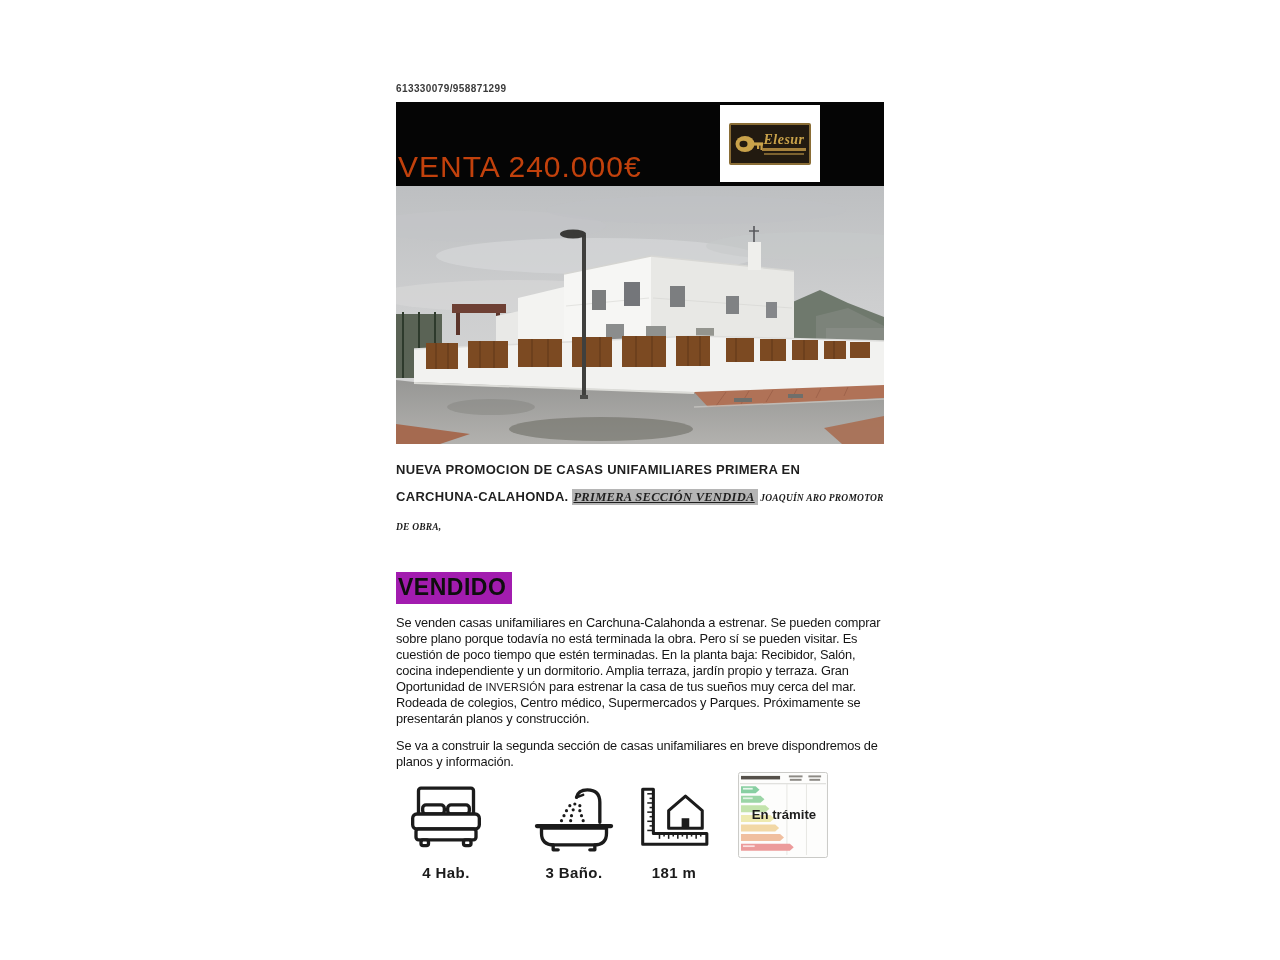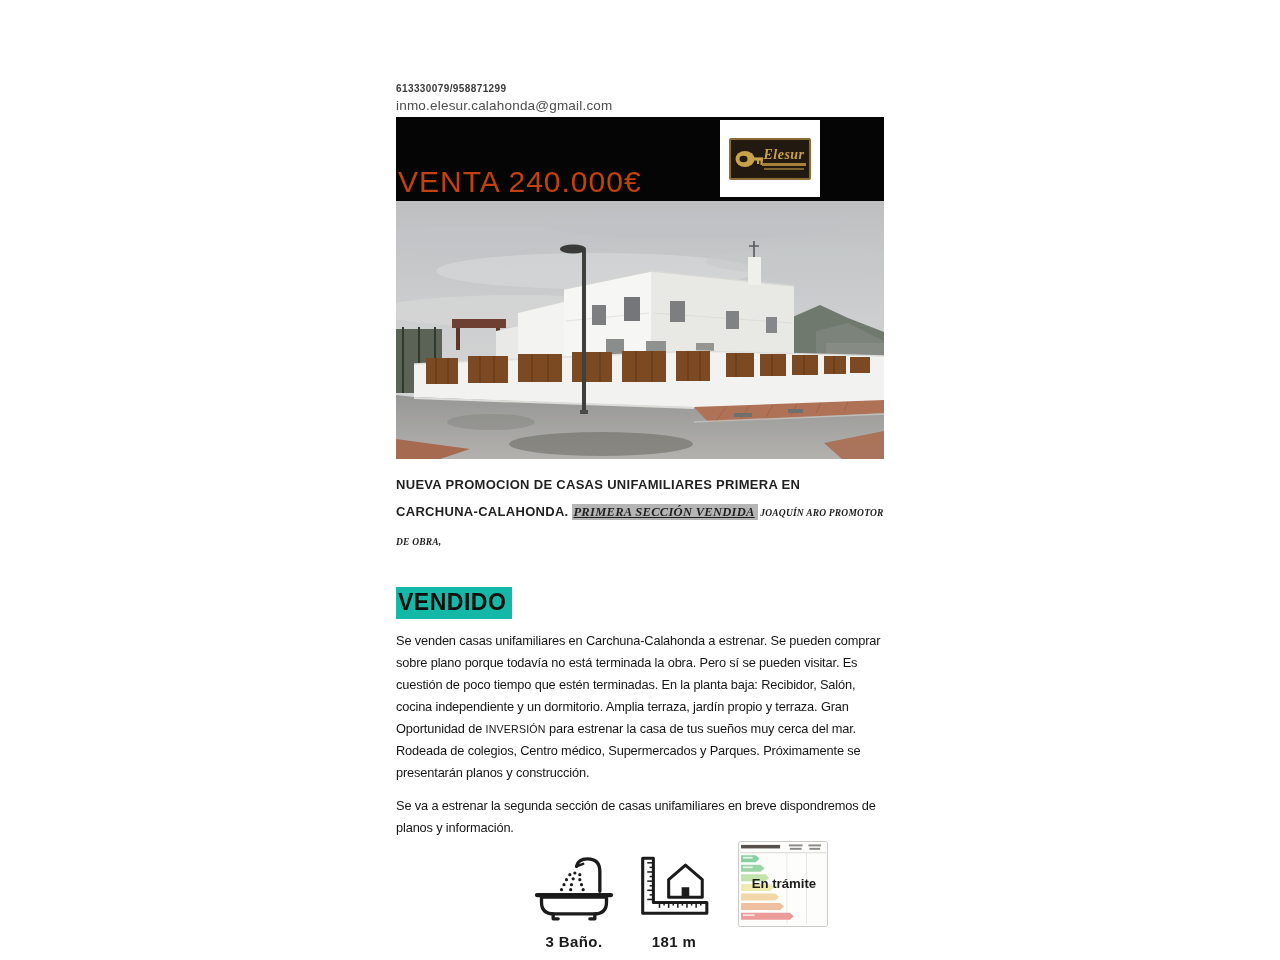--- a/index.html
+++ b/index.html
@@ -52,27 +52,27 @@
     text-align:center;
   }
   .headline-byline {
     font-family:"Liberation Serif", serif; font-style:italic; font-weight:700;
     font-size:9.5px; letter-spacing:.2px; color:#1c1c1c;
   }
 
   
   .status-row { margin-top:31px; }
   .status-badge {
-    display:inline-block; background:#14b8a6; color:#0e0e0e; font-weight:700;
+    display:inline-block; background:#a21caf; color:#0e0e0e; font-weight:700;
     font-size:23px; letter-spacing:.5px; padding:2px 6px 3px 2px;
   }
 
   
   .para {
-    margin-top:11px; font-size:12.8px; color:#151515; line-height:22px;
+    margin-top:11px; font-size:12.8px; color:#151515; line-height:16px;
     letter-spacing:-.15px; width:488px;
   }
   .smallcaps { font-size:10.6px; letter-spacing:.2px; }
 
   
   .bottom { position:relative; margin-top:8px; height:140px; }
   .feature { position:absolute; top:6px; text-align:center; }
   .feature svg { display:block; margin:0 auto; }
   .feature-label { margin-top:10px; font-size:15px; font-weight:700; color:#1b1b1b; letter-spacing:.4px; }
   .f-bed  { left:0px;   width:100px; }
@@ -80,21 +80,20 @@
   .f-area { left:228px; width:100px; }
   .cert { position:absolute; left:342px; top:-6px; width:90px; height:86px; }
 </style>
 </head>
 <body>
 
 <div class="page">
   <div class="content">
 
     <div class="phone">613330079/958871299</div>
-    <div class="email">inmo.elesur.calahonda@gmail.com</div>
 
     <div class="banner">
       <div class="banner-title">VENTA 240.000€</div>
       <div class="logo-box">
         <div class="logo-plaque">
           <svg class="logo-key" width="30" height="26" viewBox="0 0 30 26">
             <ellipse cx="11" cy="13" rx="9.5" ry="8" fill="#c9a24a"></ellipse>
             <ellipse cx="9.5" cy="13" rx="4" ry="3.2" fill="#221a10"></ellipse>
             <rect x="18" y="11.4" width="11" height="3.2" fill="#c9a24a"></rect>
             <rect x="23" y="14" width="2.2" height="4" fill="#c9a24a"></rect>
@@ -222,24 +221,36 @@
       <rect x="184" y="209" width="8" height="4" fill="#4a4a48"></rect>
     </svg>
 
     <div class="headline"><span>NUEVA PROMOCION DE CASAS UNIFAMILIARES PRIMERA EN CARCHUNA-CALAHONDA. </span><span class="headline-highlight">PRIMERA SECCIÓN VENDIDA</span><span class="headline-byline"> JOAQUÍN ARO PROMOTOR DE OBRA,</span></div>
 
     <div class="status-row">
       <span class="status-badge">VENDIDO</span>
     </div>
 
     <p class="para"><span>Se venden casas unifamiliares en Carchuna-Calahonda a estrenar. Se pueden comprar sobre plano porque todavía no está terminada la obra. Pero sí se pueden visitar. Es cuestión de poco tiempo que estén terminadas. En la planta baja: Recibidor, Salón, cocina independiente y un dormitorio. Amplia terraza, jardín propio y terraza. Gran Oportunidad de </span><span class="smallcaps">INVERSIÓN</span><span> para estrenar la casa de tus sueños muy cerca del mar. Rodeada de colegios, Centro médico, Supermercados y Parques. Próximamente se presentarán planos y construcción.</span></p>
-    <p class="para">Se va a estrenar la segunda sección de casas unifamiliares en breve dispondremos de planos y información.</p>
+    <p class="para">Se va a construir la segunda sección de casas unifamiliares en breve dispondremos de planos y información.</p>
 
     <div class="bottom">
 
+      <div class="feature f-bed">
+        <svg width="92" height="70" viewBox="0 0 110 84" fill="none" stroke="#1b1b1b" stroke-width="4" stroke-linejoin="round">
+          <rect x="22" y="5" width="66" height="34" rx="3"></rect>
+          <rect x="27" y="25" width="26" height="11" rx="4" fill="#ffffff"></rect>
+          <rect x="57" y="25" width="26" height="11" rx="4" fill="#ffffff"></rect>
+          <rect x="15" y="36" width="80" height="18" rx="5" fill="#ffffff"></rect>
+          <rect x="19" y="54" width="72" height="13" rx="3" fill="#ffffff"></rect>
+          <rect x="25" y="67" width="9" height="7" rx="2.5" fill="#ffffff"></rect>
+          <rect x="76" y="67" width="9" height="7" rx="2.5" fill="#ffffff"></rect>
+        </svg>
+        <div class="feature-label">4 Hab.</div>
+      </div>
 
       <div class="feature f-bath">
         <svg width="94" height="70" viewBox="0 0 110 84" fill="none" stroke="#1b1b1b" stroke-width="4" stroke-linejoin="round" stroke-linecap="round">
           <path d="M86,46 V22 Q86,7 71,7 Q60,7 58,16"></path>
           <path d="M58,16 l8,-3" stroke-width="3"></path>
           <g fill="#1b1b1b" stroke="none">
             <circle cx="50" cy="26" r="1.9"></circle>
               <circle cx="56" cy="24" r="1.9"></circle>
               <circle cx="62" cy="26" r="1.9"></circle>
             <circle cx="46" cy="32" r="1.9"></circle>

